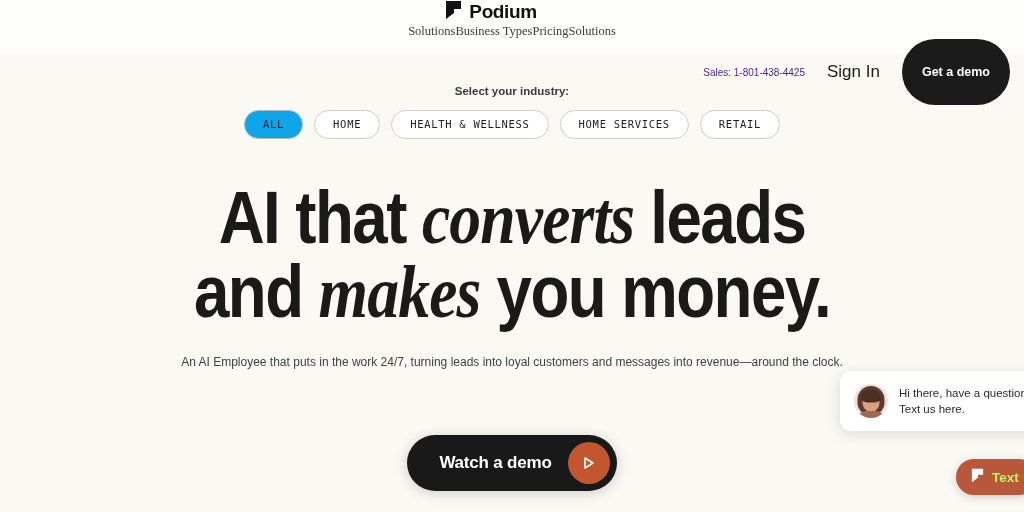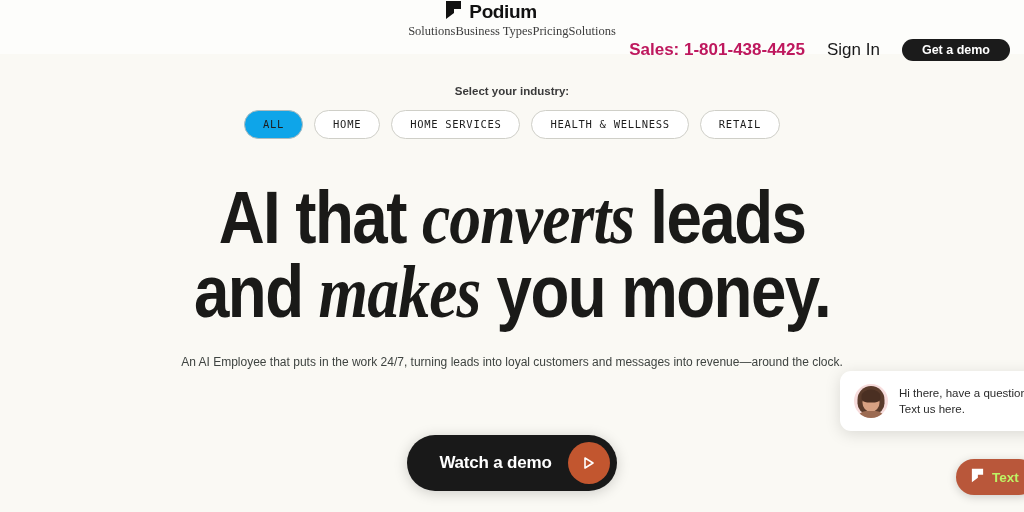--- a/index.html
+++ b/index.html
@@ -50,41 +50,41 @@
     text-decoration: none;
     white-space: nowrap;
   }
   .header-right {
     margin-left: auto;
     display: flex;
     align-items: center;
     gap: 22px;
   }
   .sales-link {
-    font-size: 17px;
-    color: #be185d;
-    font-weight: bold;
+    font-size: 10px;
+    color: #4c1d95;
+    font-weight: normal;
     white-space: nowrap;
     text-decoration: none;
   }
   .signin-link {
     font-size: 17px;
     color: #1a1a1a;
     font-weight: normal;
     text-decoration: none;
     white-space: nowrap;
   }
   .demo-btn {
     background: #1b1b1b;
     color: #ffffff;
     font-size: 12.5px;
     font-weight: bold;
     border: none;
     border-radius: 999px;
-    padding: 4px 20px;
+    padding: 26px 20px;
     cursor: pointer;
     white-space: nowrap;
     font-family: "Liberation Sans", sans-serif;
   }
 
   
   .hero {
     width: 100%;
     padding-top: 31px;
     text-align: center;
@@ -303,22 +303,22 @@
   </div>
 </div>
 
 <div class="hero">
 
   <div class="industry-label">Select your industry:</div>
 
   <div class="pills">
     <button class="pill selected">ALL</button>
     <button class="pill">HOME</button>
+    <button class="pill">HEALTH &amp; WELLNESS</button>
     <button class="pill">HOME SERVICES</button>
-    <button class="pill">HEALTH &amp; WELLNESS</button>
     <button class="pill">RETAIL</button>
   </div>
 
   <h1 class="headline">
     <span class="line"><span>AI that </span><em>converts</em><span> leads</span></span>
     <span class="line"><span>and </span><em>makes</em><span> you money.</span></span>
   </h1>
 
   <p class="subhead">An AI Employee that puts in the work 24/7, turning leads into loyal customers and messages into revenue—around the clock.</p>
 

